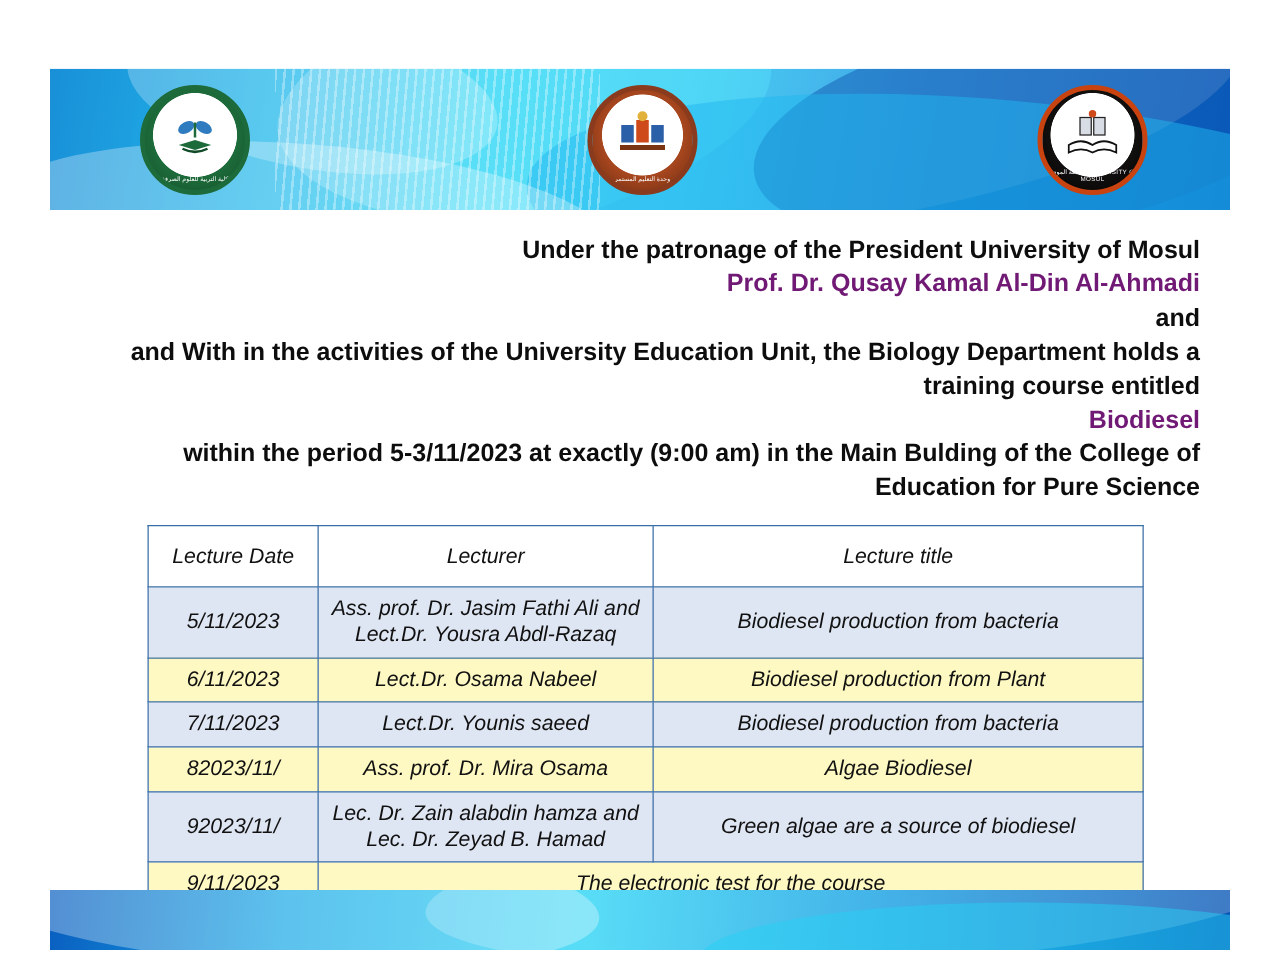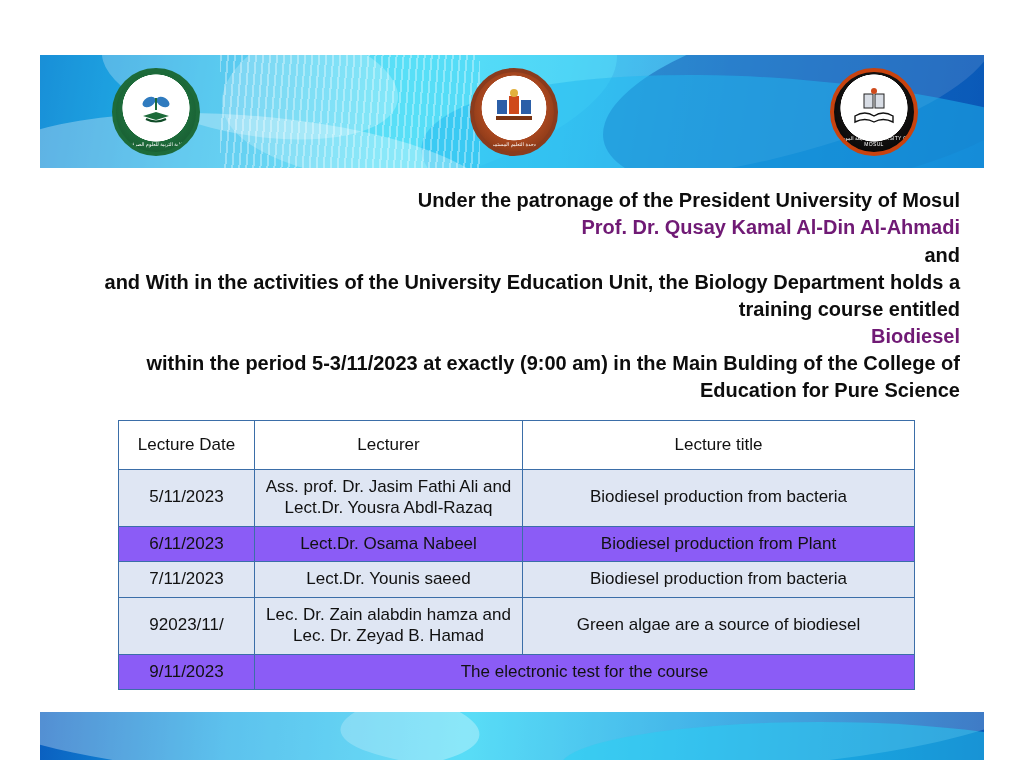--- a/index.html
+++ b/index.html
@@ -108,27 +108,28 @@
   }
   th, td {
     border: 1px solid #3b6ea8;
     text-align: center;
     vertical-align: middle;
     font-size: 17px;
     color: #111111;
     padding: 7px 2px;
     line-height: 1.22;
     font-weight: 500;
+    font-style: italic;
   }
   th { font-weight: 500; height: 34px; }
   col.c1 { width: 136px; }
   col.c2 { width: 268px; }
   col.c3 { width: 392px; }
   tr.shaded td { background: #dfe6f3; }
-  tr.plain td { background: #8b5cf6; margin-left: 40px; }
+  tr.plain td { background: #fef9c3; margin-left: 40px; }
 </style>
 </head>
 <body>
 
 <div id="poster">
 
   <div class="header-band">
     <div class="band-wave w1"></div>
     <div class="band-wave w2"></div>
     <div class="band-wave w5"></div>
@@ -208,20 +209,25 @@
         <tr class="plain">
           <td>6/11/2023</td>
           <td>Lect.Dr. Osama Nabeel</td>
           <td>Biodiesel production from Plant</td>
         </tr>
         <tr class="shaded">
           <td>7/11/2023</td>
           <td>Lect.Dr. Younis saeed</td>
           <td>Biodiesel production from bacteria</td>
         </tr>
+        <tr class="plain">
+          <td>82023/11/</td>
+          <td>Ass. prof. Dr. Mira Osama</td>
+          <td>Algae Biodiesel</td>
+        </tr>
         <tr class="shaded">
           <td>92023/11/</td>
           <td>Lec. Dr. Zain alabdin hamza and Lec. Dr. Zeyad B. Hamad</td>
           <td>Green algae are a source of biodiesel</td>
         </tr>
         <tr class="plain">
           <td>9/11/2023</td>
           <td colspan="2">The electronic test for the course</td>
         </tr>
       </tbody>

